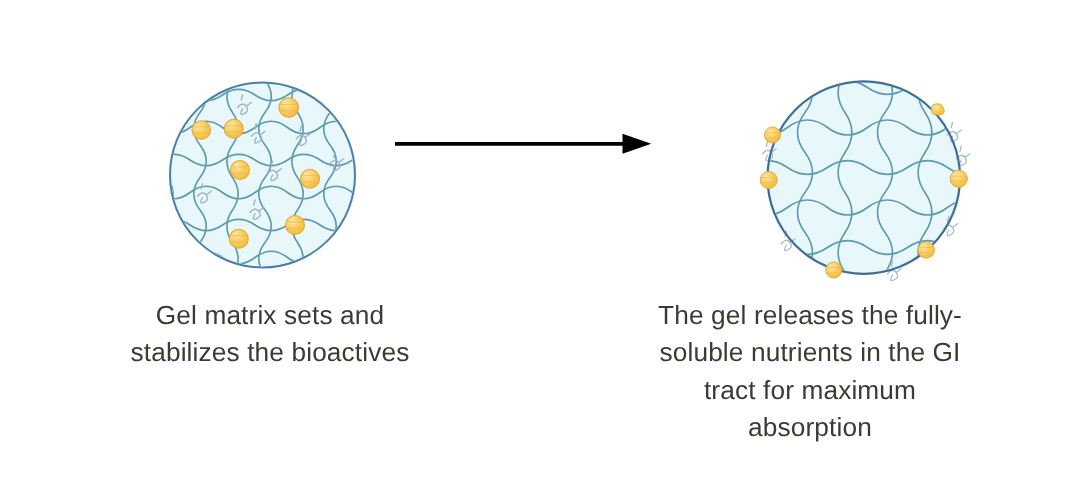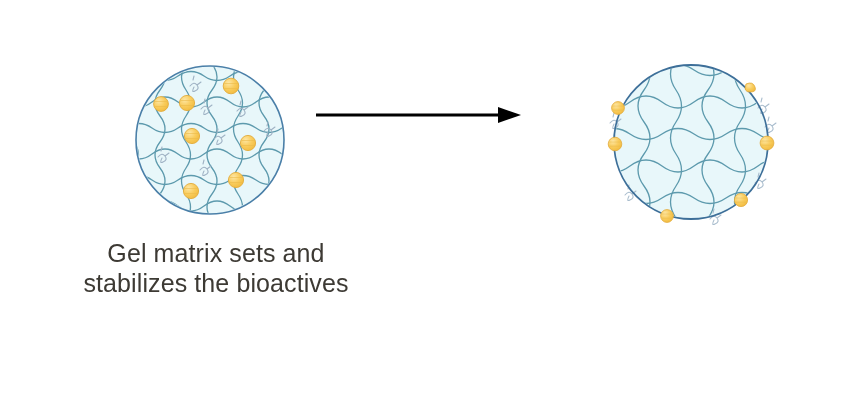--- a/index.html
+++ b/index.html
@@ -40,21 +40,21 @@
     display: block;
     margin: 0 auto;
   }
 
   .caption {
     position: absolute;
     left: 0;
     width: 100%;
     text-align: center;
     color: #3d3a34;
-    font-size: 25px;
+    font-size: 21px;
     line-height: 30px;
     letter-spacing: 0.1px;
     font-weight: 400;
     white-space: pre-line;
   }
   #caption-left  { top: 238px; }
   #caption-right { top: 238px; }
 
   .arrow-wrap {
     position: absolute;
@@ -224,15 +224,19 @@
               <circle cx="319" cy="115" r="6.9" fill="url(#pGradR)" stroke="#e2ab3c" stroke-width="0.8"></circle>
              <path d="M313.1,113 h11.8 M313.1,117.2 h11.8" stroke="#eab949" stroke-width="0.6" fill="none" opacity="0.85"></path>
             </g>
           <g>
               <path d="M298,56 q7,-3 9,3 q2,5 -5,5 q-7,0 -4,-8 z" fill="url(#pGradR)" stroke="#e2ab3c" stroke-width="0.8"></path>
             </g>
         </g>
       </svg>
     </div>
 
+    <div class="caption" id="caption-right">The gel releases the fully-
+soluble nutrients in the GI
+tract for maximum
+absorption</div>
   </div>
 
 </div>
 
 </body></html>

